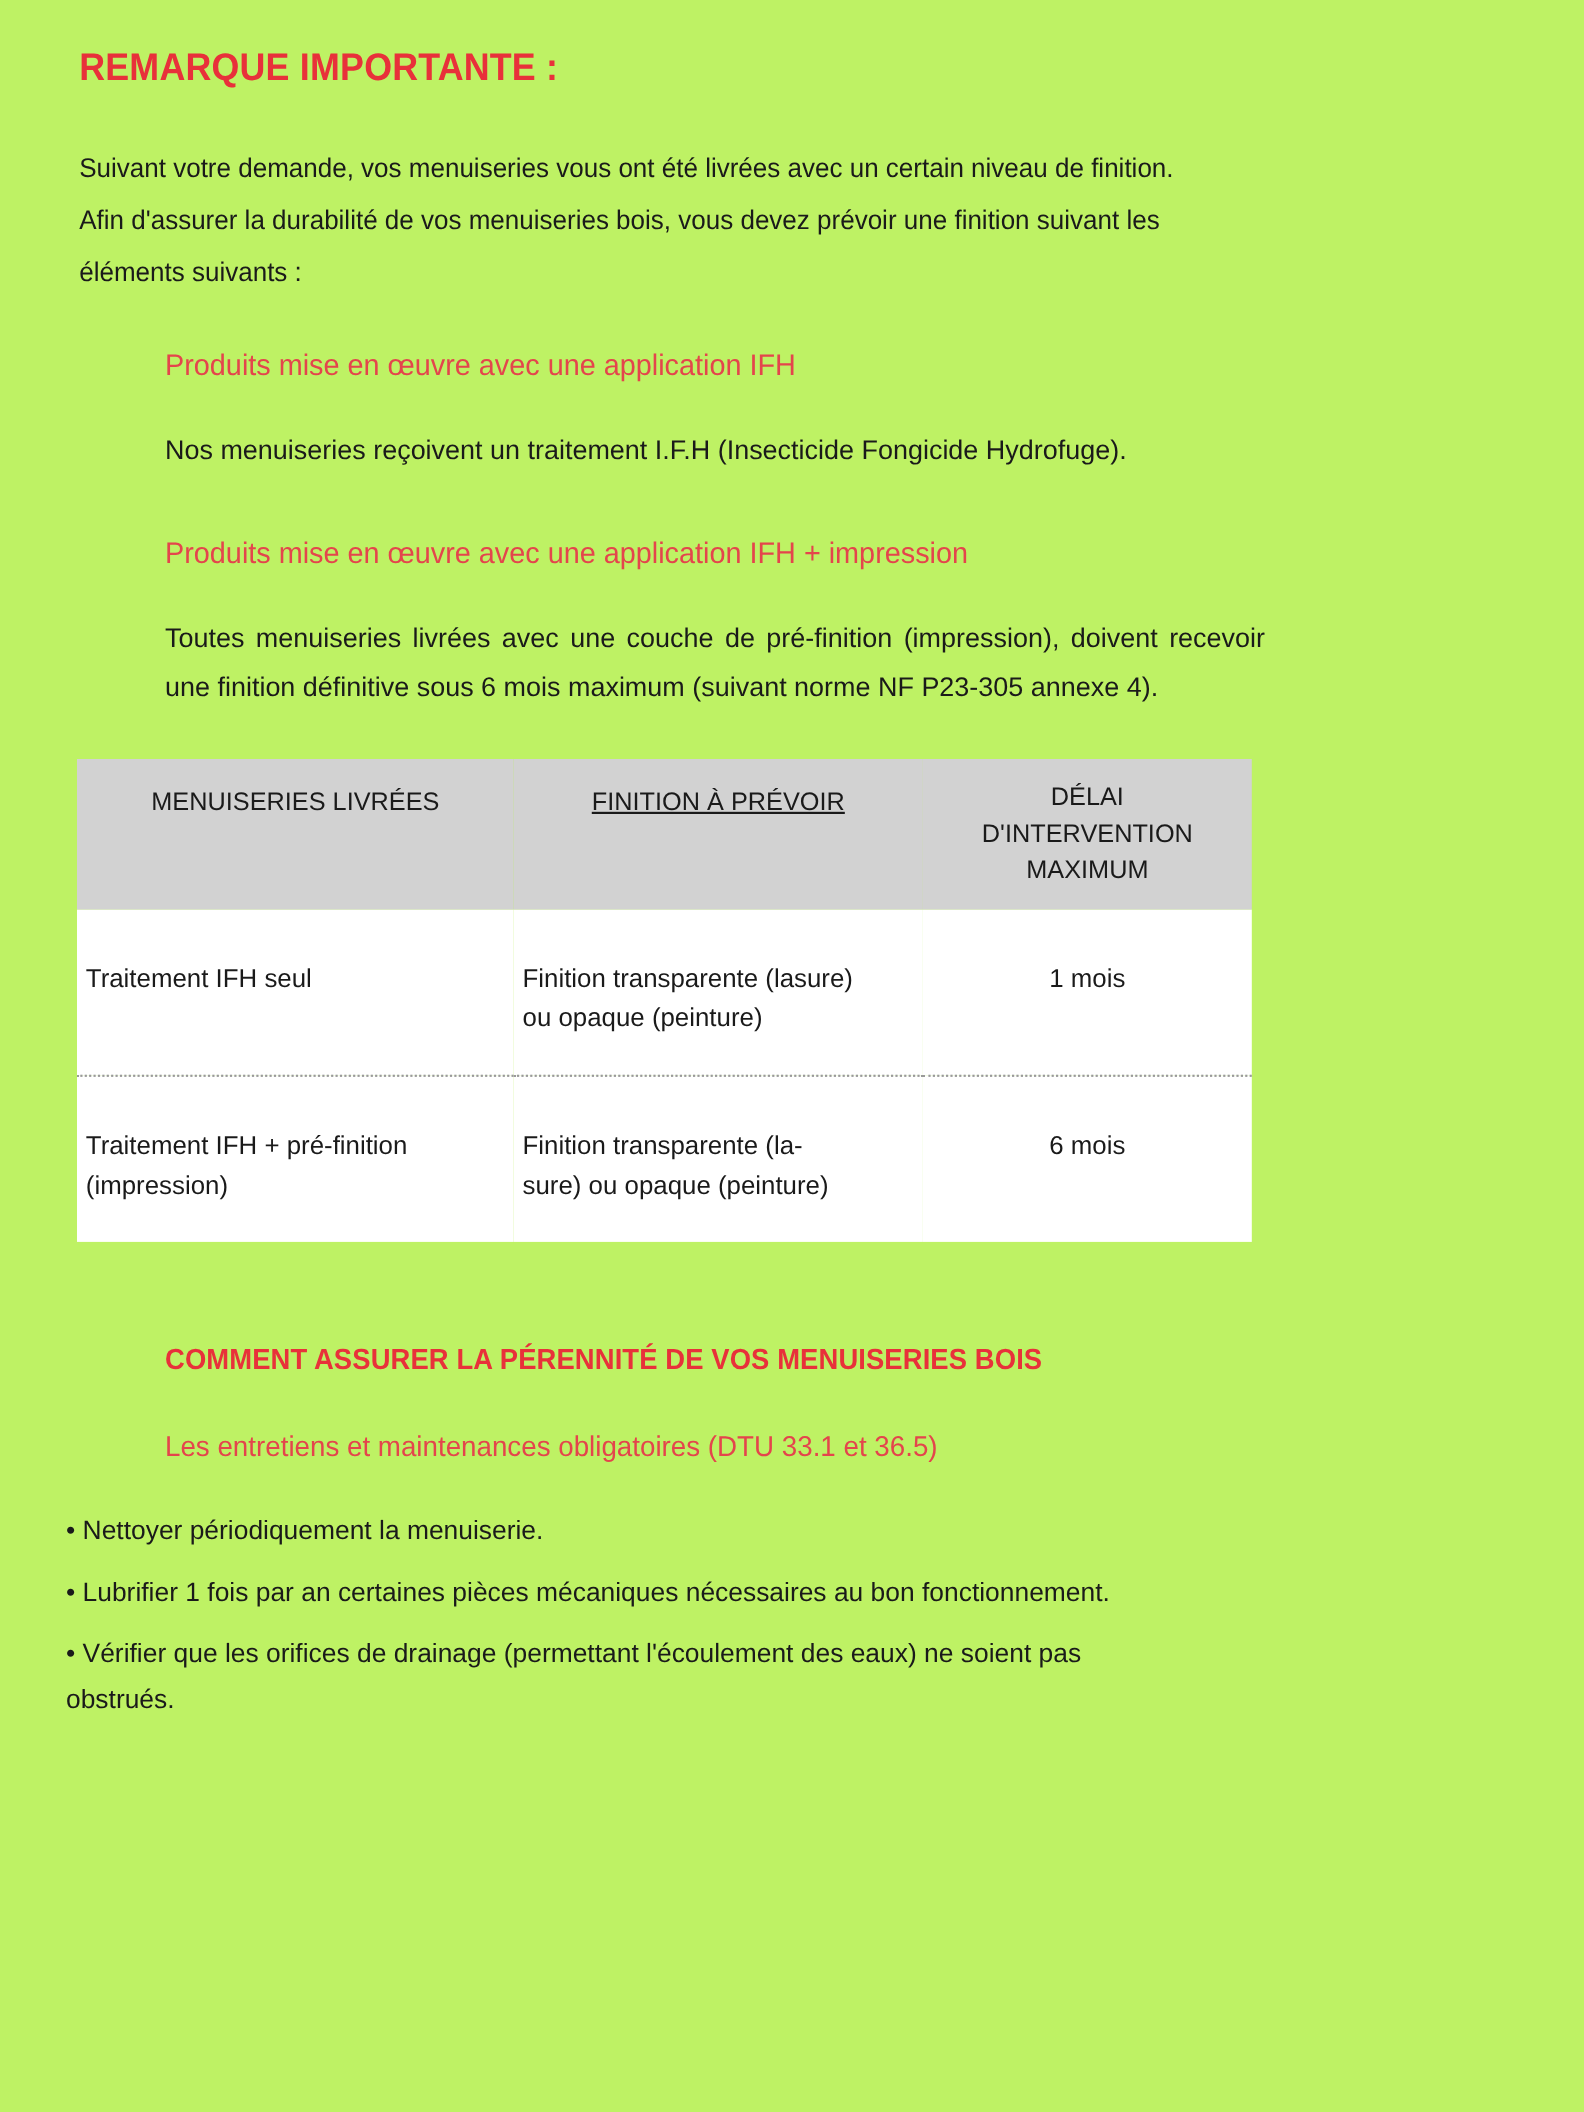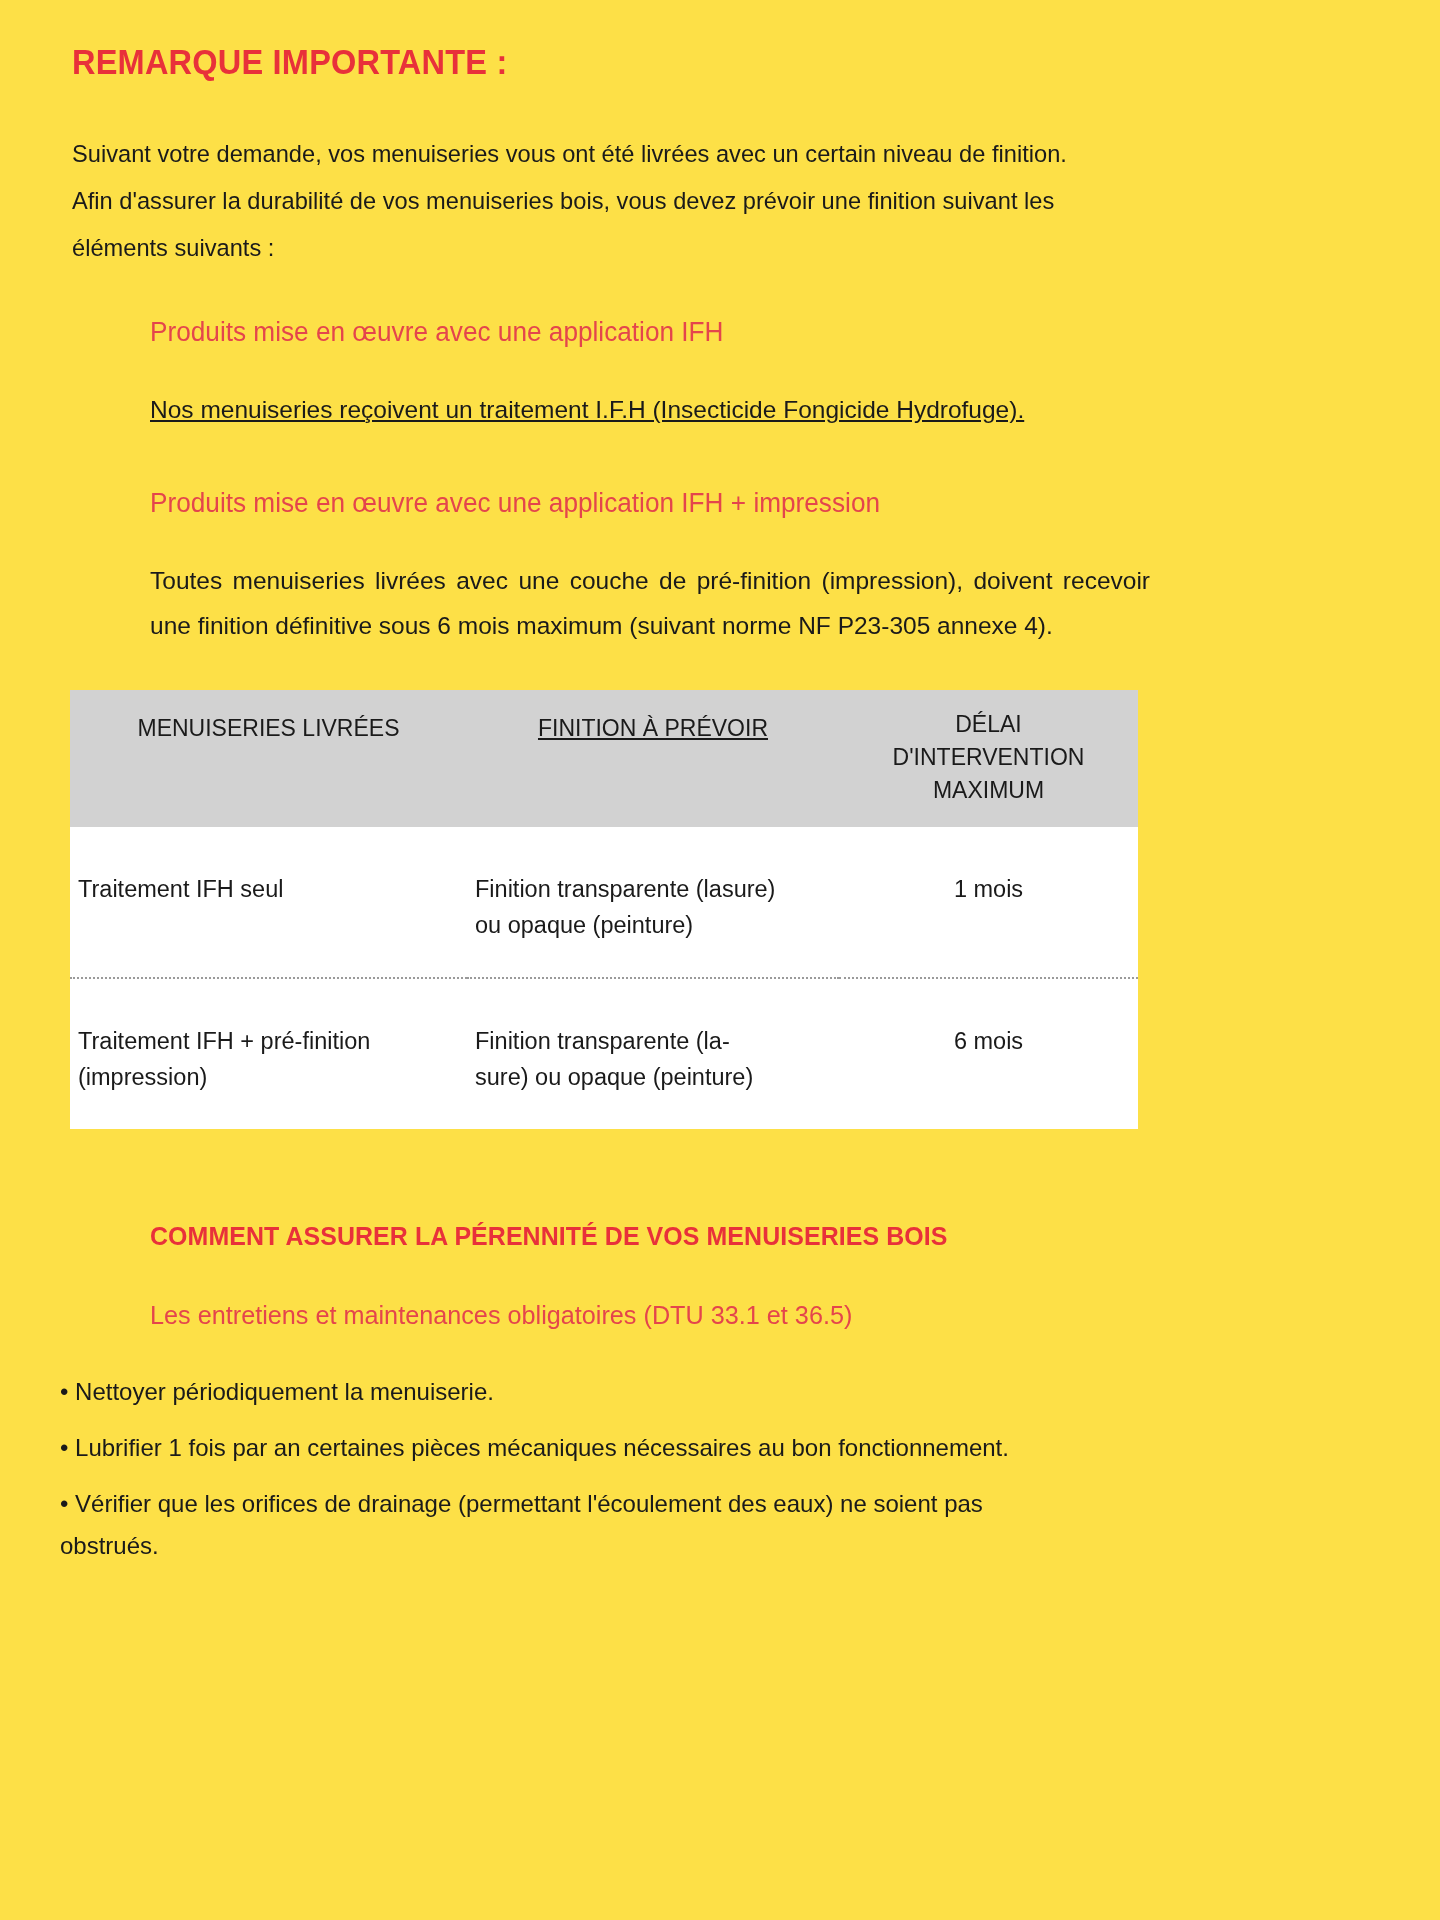--- a/index.html
+++ b/index.html
@@ -16,21 +16,21 @@
     color: #1a1a1a;
     -webkit-font-smoothing: antialiased;
   }
 
   .page {
     position: relative;
     width: 1440px;
     min-height: 1920px;
     box-sizing: border-box;
     padding: 26px 60px 40px 60px;
-    background: #fde047;
+    background: #bef264;
   }
 
   
   .doc-title {
     font-family: "Liberation Sans", sans-serif;
     font-weight: bold;
     font-size: 35px;
     letter-spacing: 0.2px;
     color: #e8313a;
     margin: 16px 0 0 12px;
@@ -64,21 +64,20 @@
   .para {
     font-size: 24.5px;
     line-height: 45px;
     color: #1a1a1a;
     margin: 0;
   }
 
   .p-ifh-1 {
     margin: 38px 0 0 90px;
     width: 1000px;
-    text-decoration: underline;
   }
 
   .p-ifh-2 {
     margin: 22px 0 0 90px;
     width: 1000px;
   }
 
   .p-impression {
     margin: 38px 0 0 90px;
     width: 1000px;

